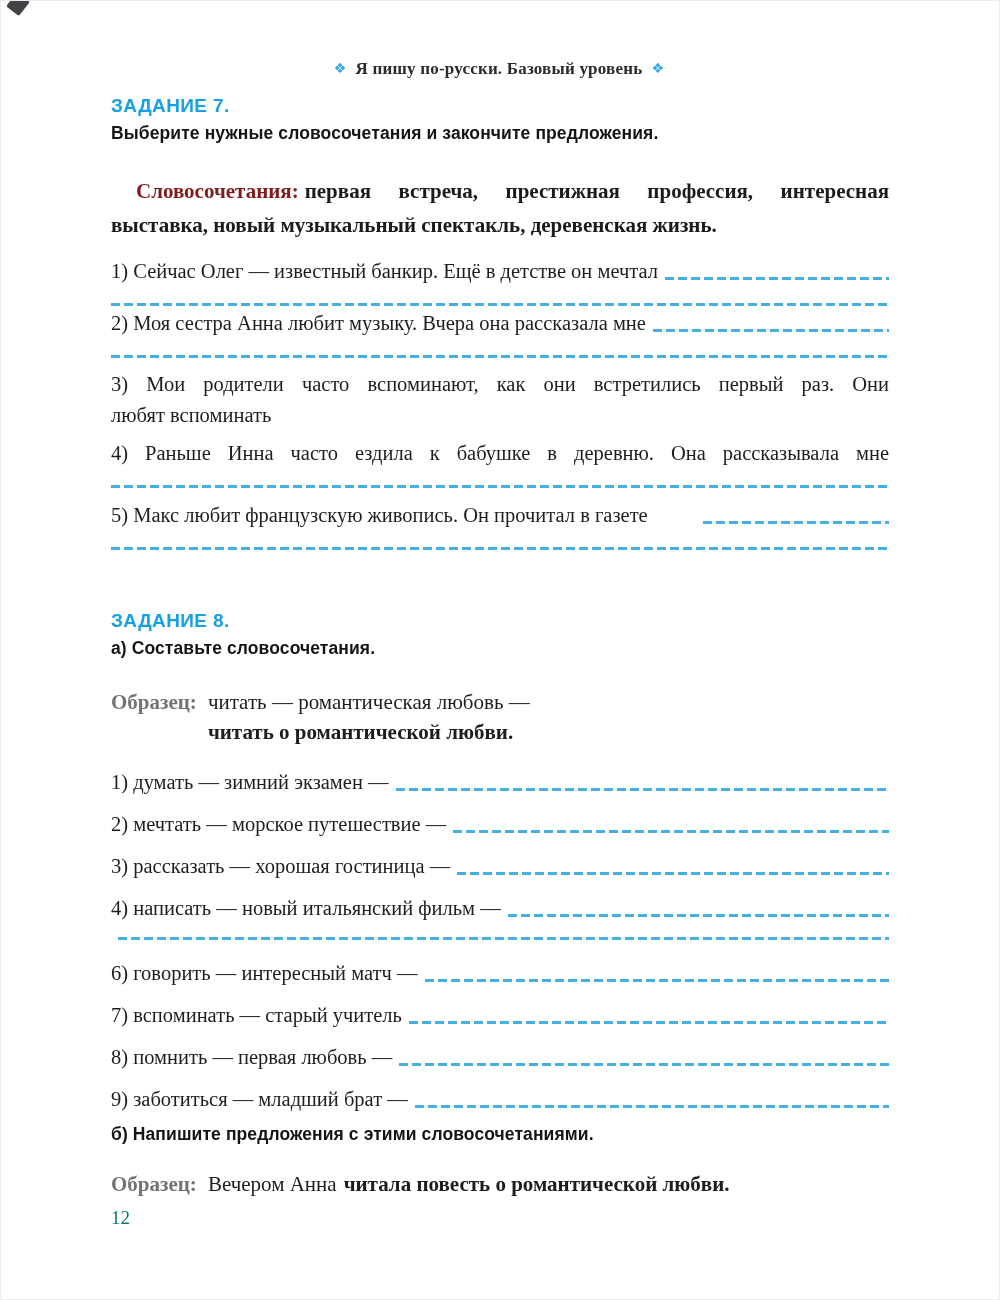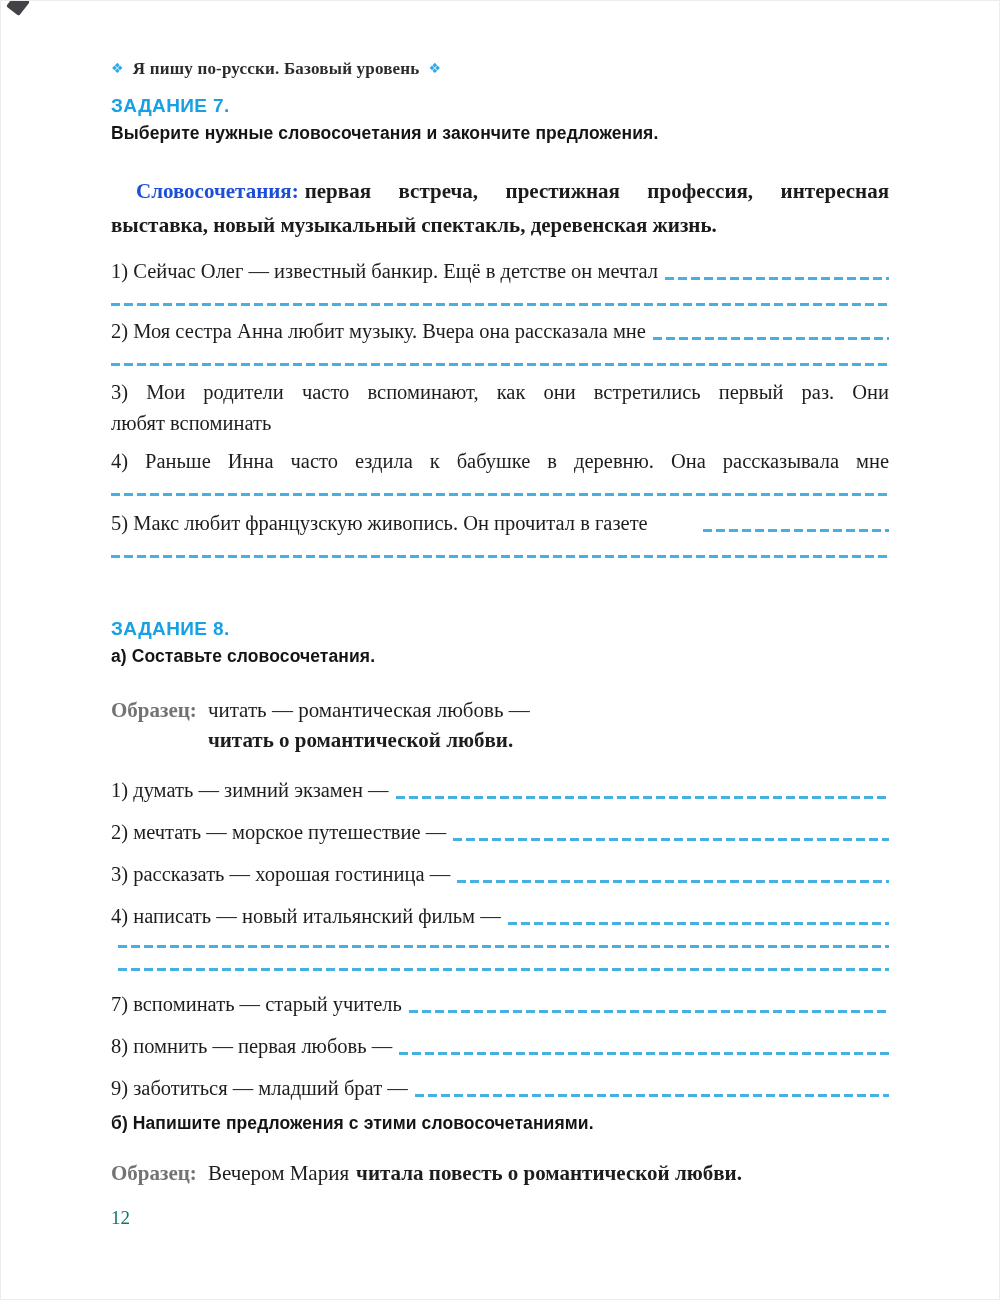--- a/index.html
+++ b/index.html
@@ -7,21 +7,21 @@
   .page {
     position:relative; width:1000px; height:1300px;
     background:#ffffff; border:1px solid #ececec; overflow:hidden;
     font-family:"Liberation Serif", serif; color:#1d1d1f;
   }
   .corner-mark{
     position:absolute; left:9px; top:-6px; width:16px; height:18px;
     background:#2f2f33; transform:rotate(38deg); border-radius:2px; opacity:.9;
   }
   .running-head{
-    margin:58px 112px 4px 110px; text-align:left;
+    margin:58px 112px 4px 110px; text-align:center;
     font-size:17px; font-weight:700; color:#2b2b2e; letter-spacing:.2px;
   }
   .orn{ color:#2fa9e3; font-size:14px; font-weight:400; position:relative; top:-1px; }
   .orn.left{ margin-right:9px; } .orn.right{ margin-left:9px; }
 
   .content{ margin:0 112px 0 110px; width:778px; }
 
   .task-title{
     font-family:"Liberation Sans", sans-serif; font-weight:700;
     color:#18a0e4; font-size:19px; letter-spacing:.4px;
@@ -29,40 +29,40 @@
   .t7-title{ margin-top:16px; }
   .task-instr{
     font-family:"Liberation Sans", sans-serif; font-weight:700;
     font-size:17.5px; color:#141416; margin-top:6px; letter-spacing:.1px;
   }
 
   .vocab{
     margin-top:30px; font-size:21px; font-weight:700; line-height:34px;
     text-align:justify; text-indent:25px; color:#1b1b1d;
   }
-  .vocab-label{ color:#1d4ed8; margin-right:6px; }
+  .vocab-label{ color:#7f1d1d; margin-right:6px; }
 
   .ex-row{ display:flex; align-items:baseline; font-size:20.5px; line-height:26px; }
   .ex-row .t{ white-space:nowrap; }
   .ex-just{
     font-size:20.5px; line-height:26px;
     text-align:justify; text-align-last:justify;
   }
 
   .fill{
     flex:1; min-width:50px; height:3px; margin-left:7px;
     align-self:flex-end; margin-bottom:4px;
     background:repeating-linear-gradient(90deg,#46b0e2 0 9px, transparent 9px 13px);
   }
   .dash-line{
     height:3px; width:778px;
     background:repeating-linear-gradient(90deg,#46b0e2 0 9px, transparent 9px 13px);
   }
 
-  .mt16{margin-top:16px;} .mt12{margin-top:12px;} .mt13{margin-top:13px;}
+  .mt16{margin-top:16px;} .mt12{margin-top:4px;} .mt13{margin-top:13px;}
   .mt5{margin-top:5px;flex-direction:column;} .mt8{margin-top:8px;} .mt14{margin-top:14px;gap:48px;}
   .gap-line{ margin-top:19px; }
 
   .t8-title{ margin-top:60px; }
   .example{ display:flex; margin-top:28px; font-size:21px; line-height:30px; }
   .example-label{ color:#737373; font-weight:700; margin-right:11px; white-space:nowrap; }
   .example .bold{ font-weight:700; }
 
   .combo-list{ margin-top:22px; }
   .combo-row{ display:flex; align-items:baseline; font-size:20.5px; line-height:26px; margin-bottom:5px;margin-top:16px; }
@@ -148,20 +148,21 @@
         <span class="fill"></span>
       </div>
       <div class="combo-row">
         <span class="t">4) написать — новый итальянский фильм —</span>
         <span class="fill"></span>
       </div>
       <div class="combo-row">
         <span class="fill"></span>
       </div>
       <div class="combo-row">
+        <span class="t">6) говорить — интересный матч —</span>
         <span class="fill"></span>
       </div>
       <div class="combo-row">
         <span class="t">7) вспоминать — старый учитель</span>
         <span class="fill"></span>
       </div>
       <div class="combo-row">
         <span class="t">8) помнить — первая любовь —</span>
         <span class="fill"></span>
       </div>
@@ -169,20 +170,20 @@
         <span class="t">9) заботиться — младший брат —</span>
         <span class="fill"></span>
       </div>
     </div>
 
     <div class="task-instr part-b">б) Напишите предложения с этими словосочетаниями.</div>
 
     <div class="example example-b">
       <span class="example-label">Образец:</span>
       <span>
-        <span class="sp">Вечером Мария</span><span class="bold">читала повесть о романтической любви.</span>
+        <span class="sp">Вечером Анна</span><span class="bold">читала повесть о романтической любви.</span>
       </span>
     </div>
 
   </div>
 
   <div class="page-num">12</div>
 </div>
 
 </body></html>

